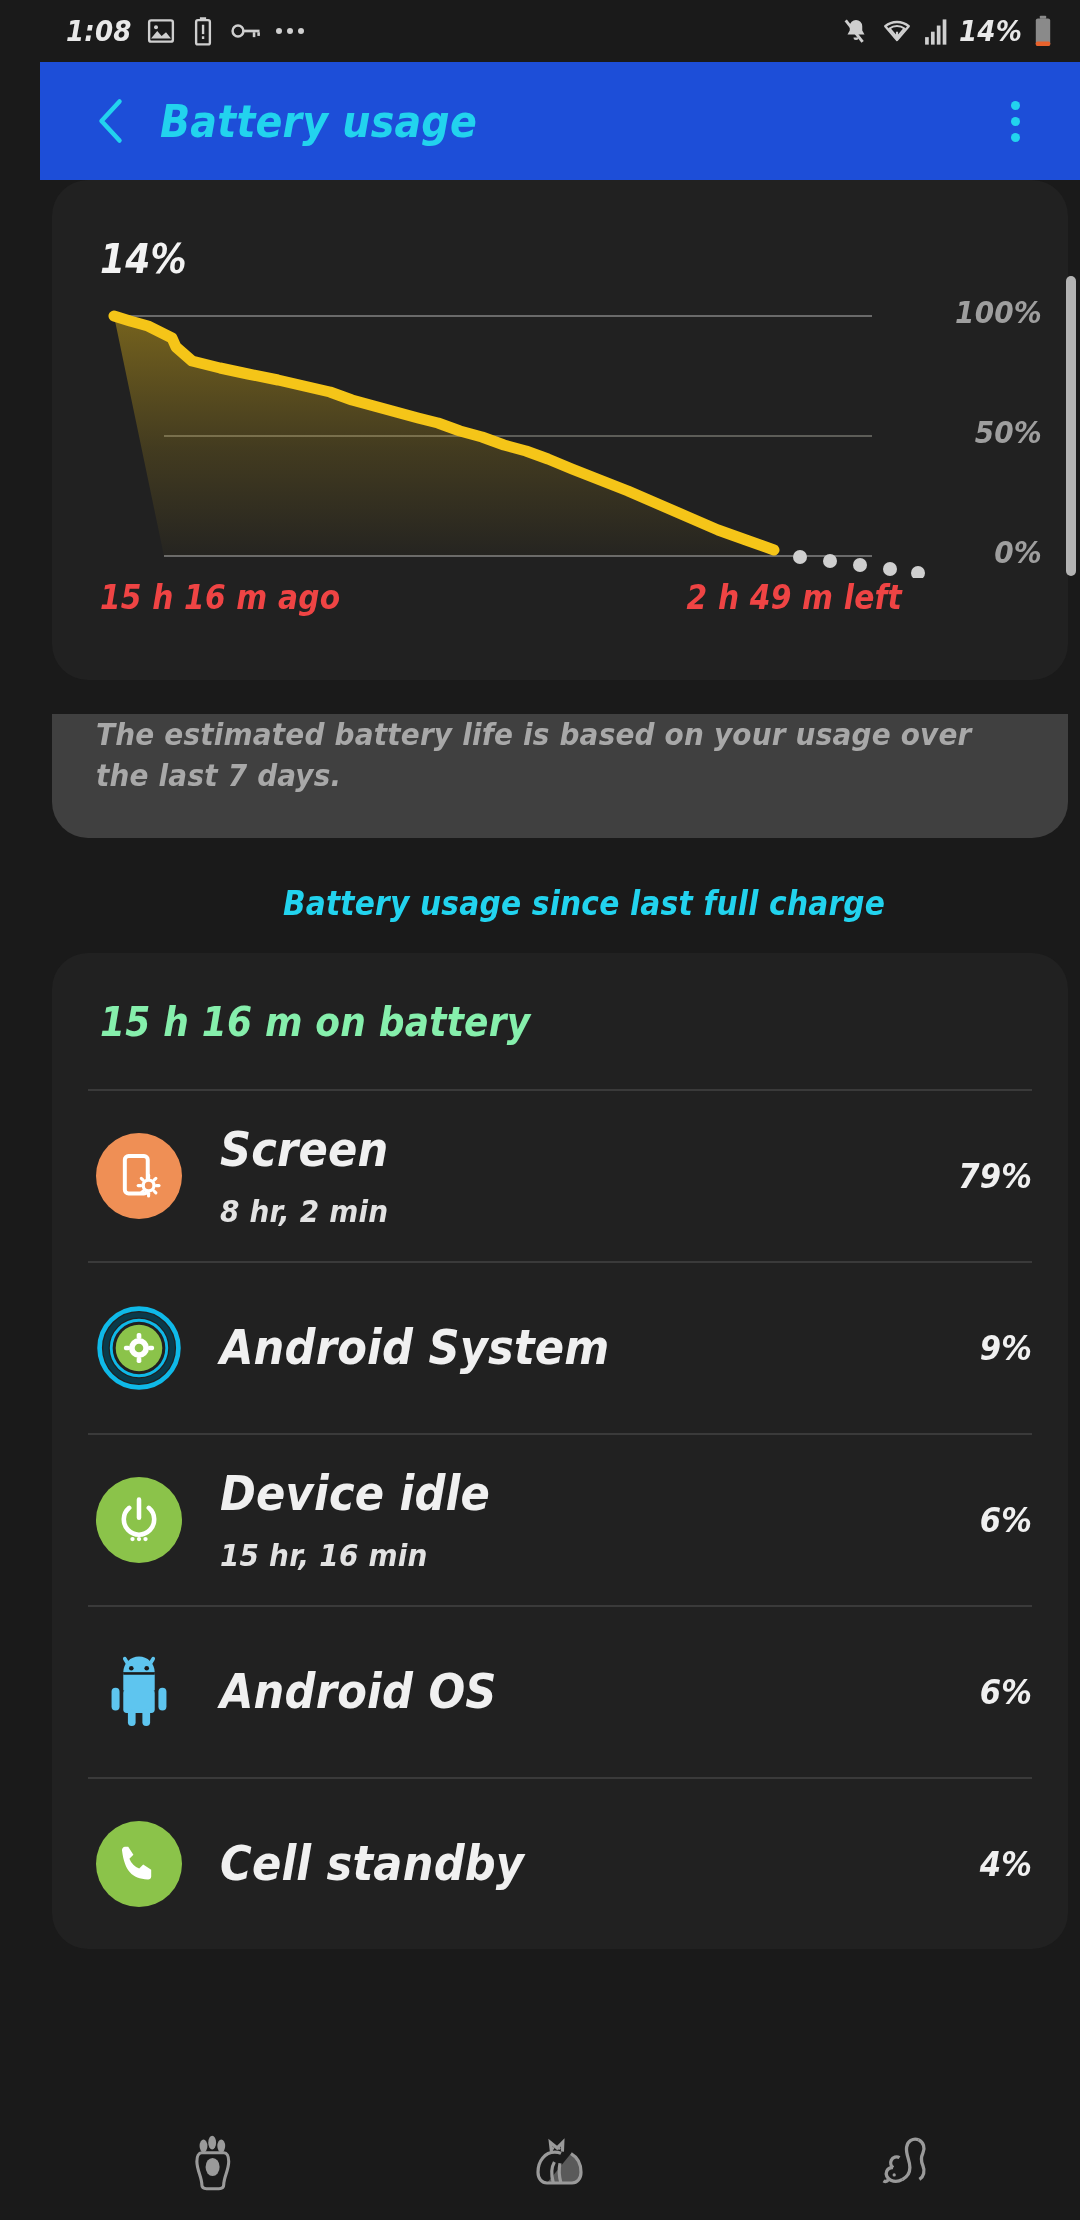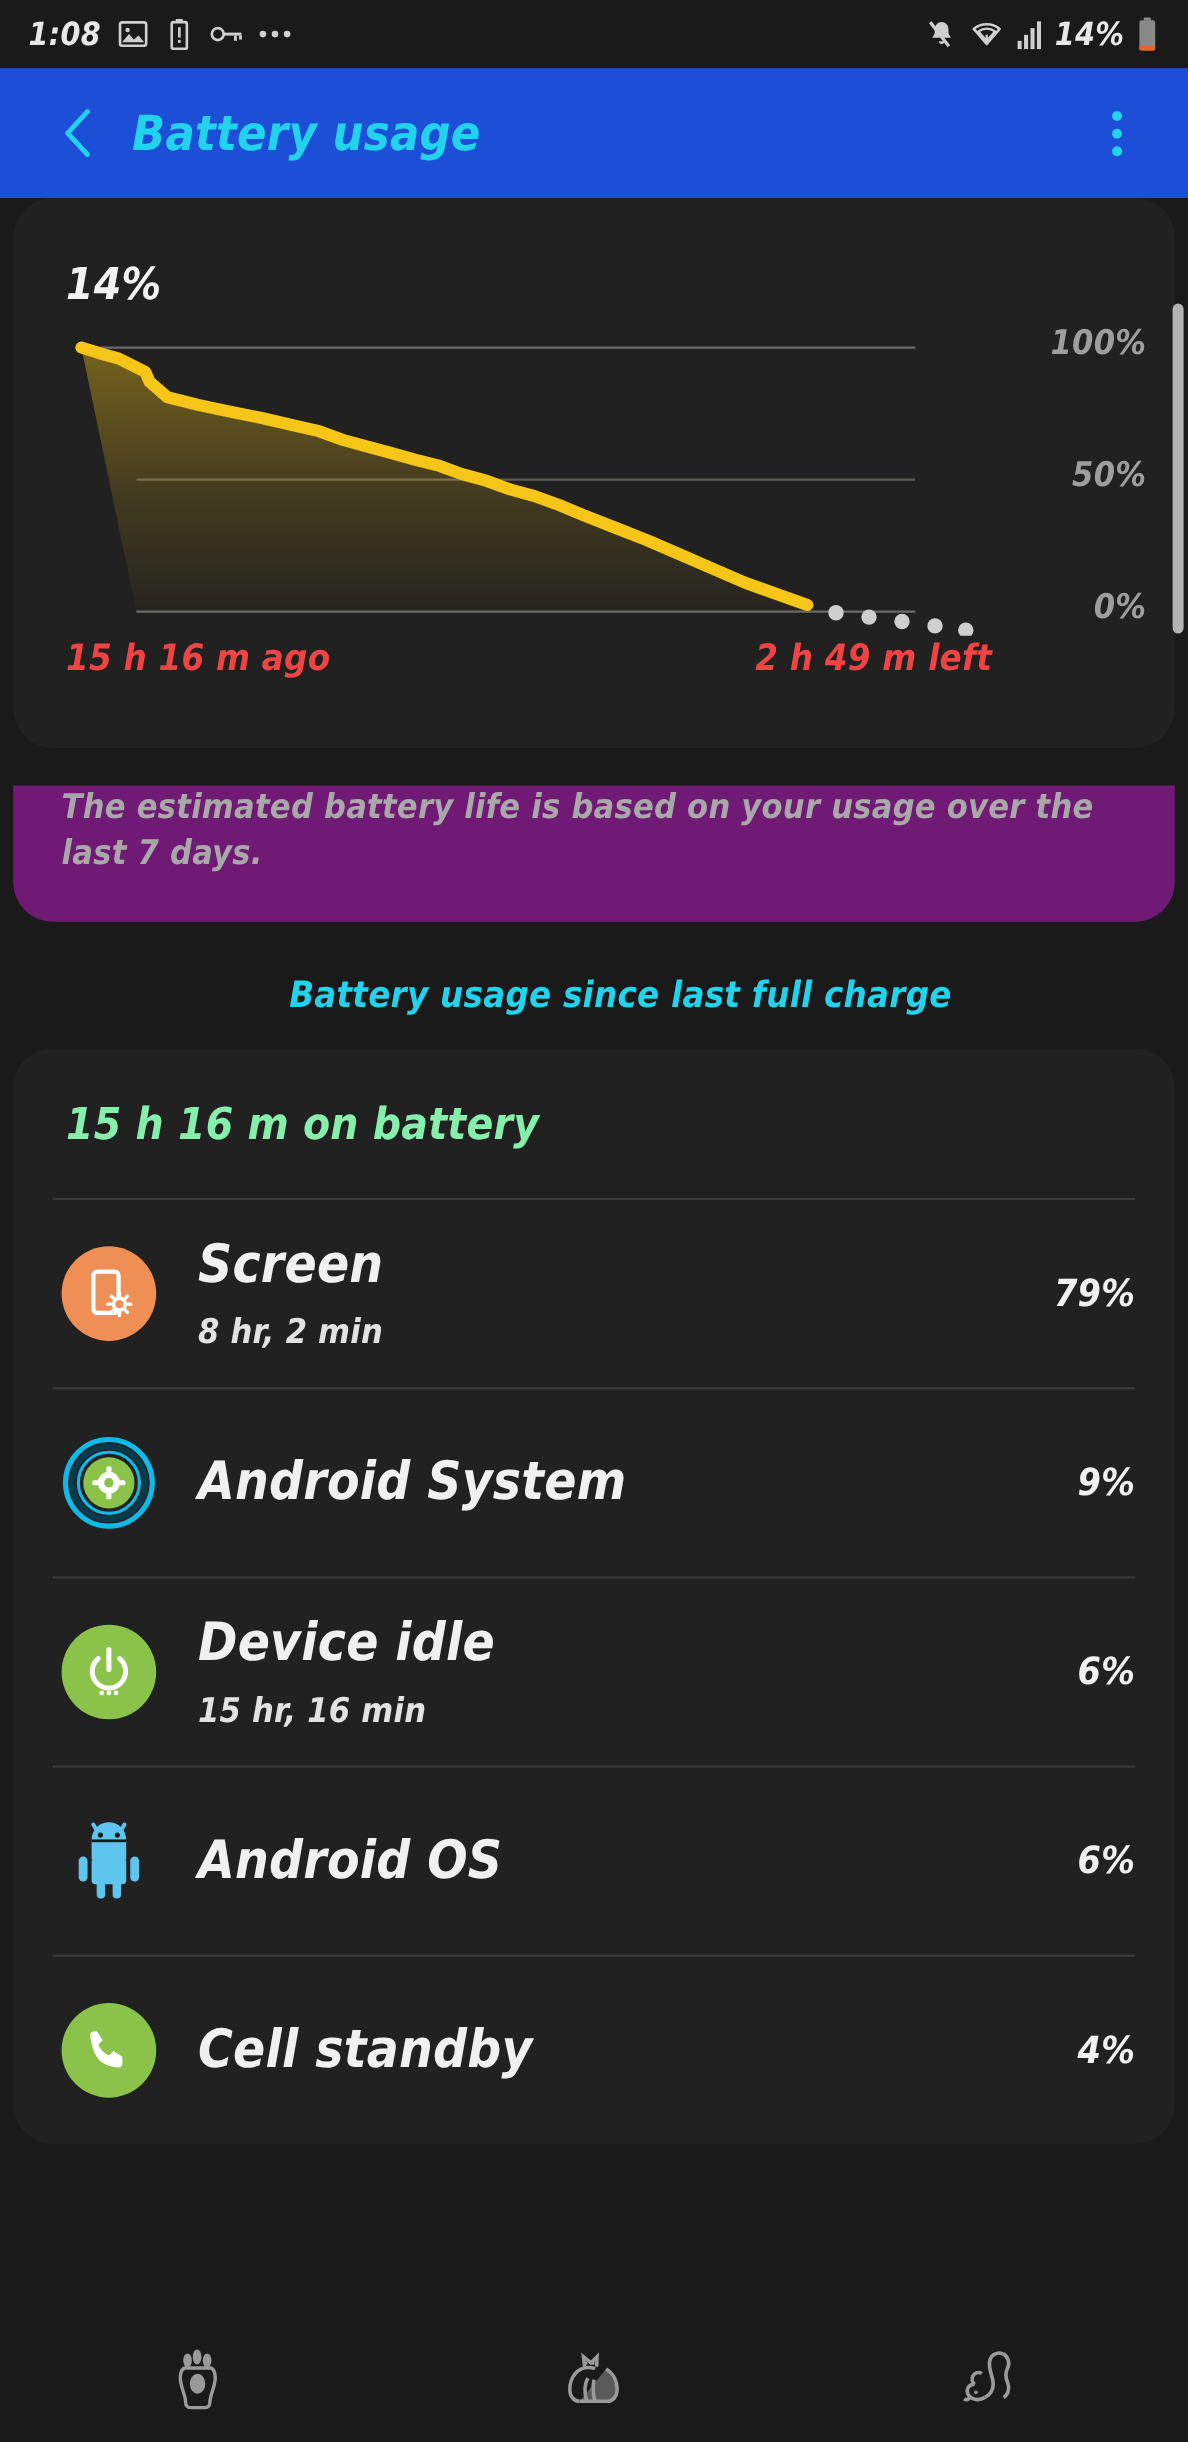--- a/index.html
+++ b/index.html
@@ -5,21 +5,21 @@
   * { margin:0; padding:0; box-sizing:border-box; }
   html,body { width:1080px; height:2220px; background:#000; }
   body {
     font-family:"DejaVu Sans","Liberation Sans",sans-serif;
     color:#fff; overflow:hidden; position:relative;
   }
   
   .hand { font-family:"DejaVu Sans Condensed","Liberation Sans",sans-serif;
           font-style:italic; font-weight:700; letter-spacing:.2px; }
 
-  .screen { position:absolute; inset:0; background:#1a1a1a; display:flex; flex-direction:column; }
+  .screen { position:absolute; inset:0; background:#1a1a1a; display:flex; flex-direction:column;padding-left:40px; }
 
   
   .statusbar { height:62px; flex:0 0 62px; display:flex; align-items:center;
                padding:0 26px; background:#1a1a1a; }
   .sb-left { display:flex; align-items:center; gap:14px; }
   .sb-right { margin-left:auto; display:flex; align-items:center; gap:10px; }
   .sb-time { font-size:29px; color:#e8e8e8; }
   .sb-pct { font-size:29px; color:#e8e8e8; }
   .ic { display:inline-block; line-height:0; }
   .dots3 { display:flex; gap:5px; align-items:center; }
@@ -46,21 +46,21 @@
   .chart-wrap { position:absolute; left:0; right:0; top:128px; height:250px; }
   .chart-svg { position:absolute; left:0; top:0; }
   .ylab { position:absolute; right:26px; font-size:31px; color:#9e9e9e; text-align:right; }
   .xlab-row { position:absolute; left:0; right:0; top:398px; display:flex;
               justify-content:space-between; padding:0 36px 0 48px; }
   .xlab { font-size:33px; color:#ef4444; }
   .xlab.right { margin-right:130px; }
 
   .note { padding:0 44px; margin-top:34px; font-size:31px; line-height:1.32;
           color:#a8a8a8; }
-  .note-wrap { margin:0 12px; background:#701a75; border-radius:0 0 36px 36px;
+  .note-wrap { margin:0 12px; background:#404040; border-radius:0 0 36px 36px;
                padding:0 0 42px 0; }
 
   .section-title { font-size:33px; color:#22d3ee; padding:46px 0 30px 48px;text-align:center; }
 
   
   .list-card { padding:0 0 0 0; overflow:hidden; }
   .list-head { font-size:40px; padding:46px 0 44px 48px; color:#86efac; }
   .sep { height:2px; background:#3a3a3a; margin:0 36px; }
 
   .row { display:flex; align-items:center; min-height:170px; padding:0 36px 0 44px; }

